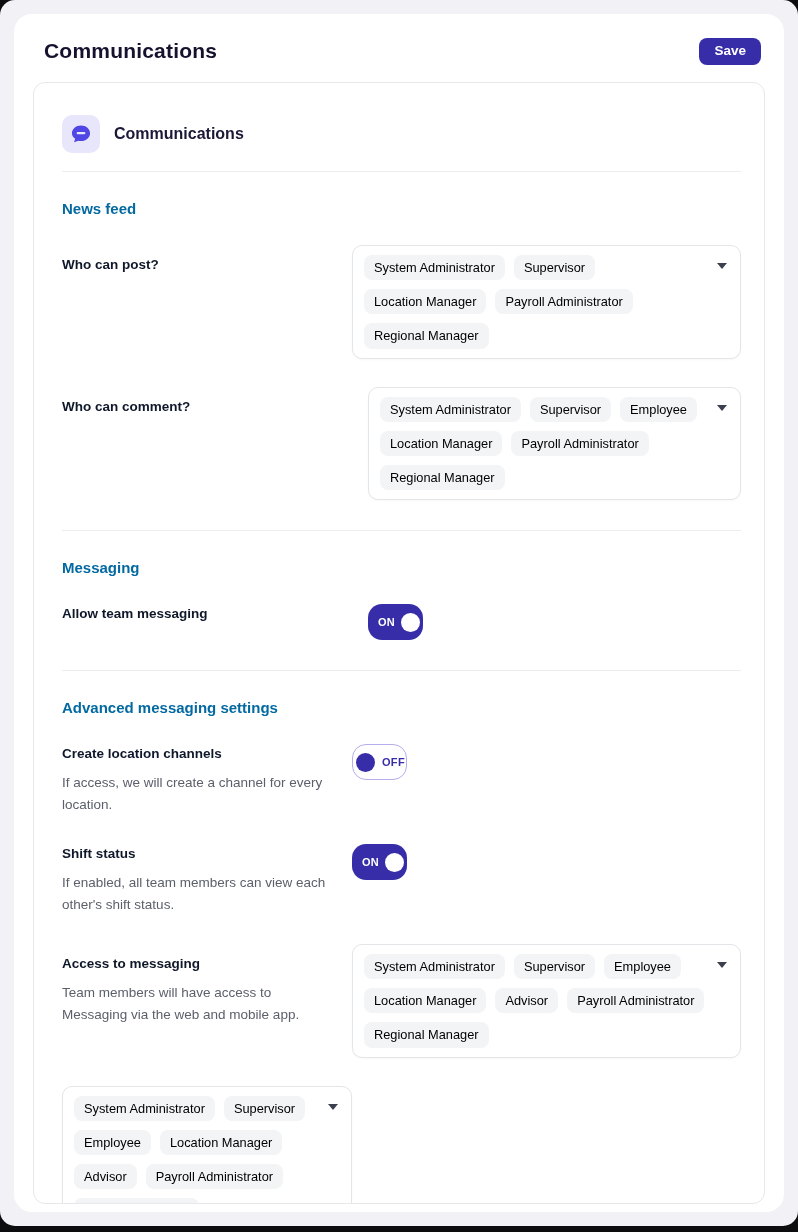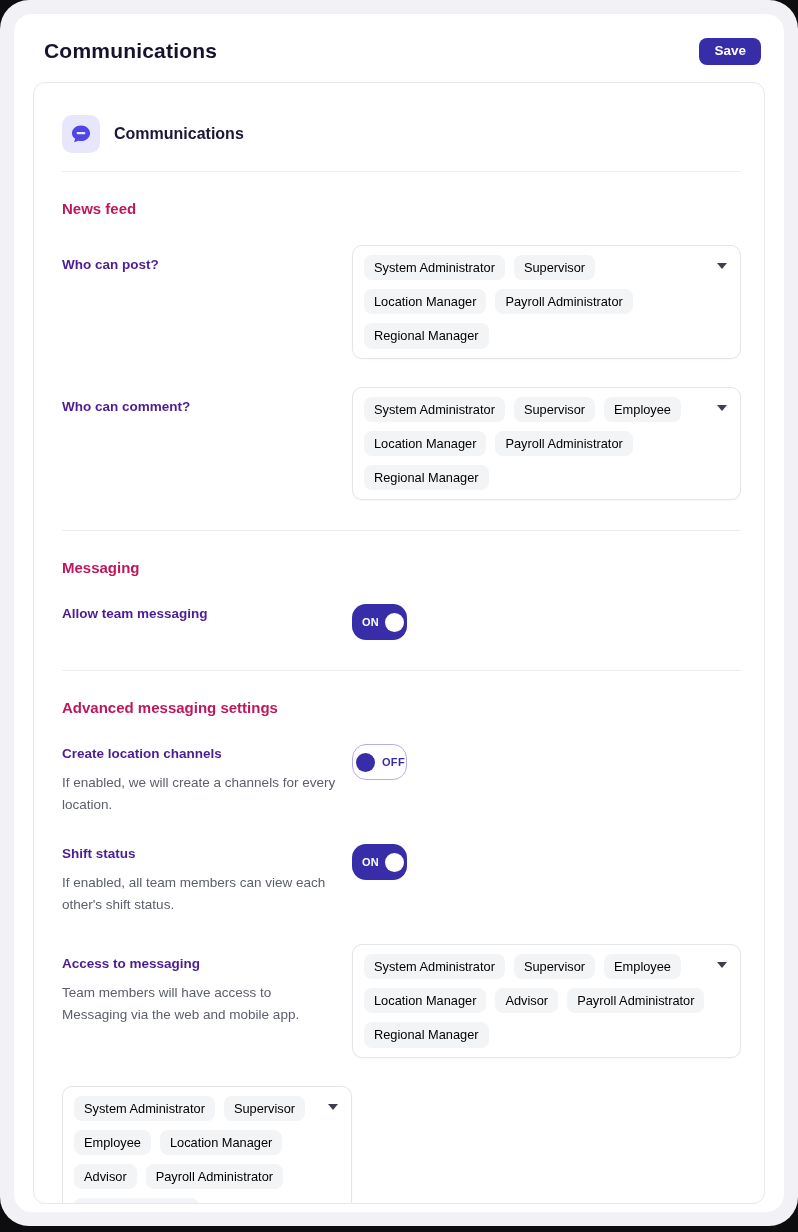--- a/index.html
+++ b/index.html
@@ -3,21 +3,21 @@
 <meta charset="utf-8">
 <style>
   html,body{margin:0;padding:0;}
   body{
     width:798px;height:1232px;position:relative;background:#0d0d10;
     font-family:"Liberation Sans","DejaVu Sans",sans-serif;
     -webkit-font-smoothing:antialiased;
   }
   .window{
     position:absolute;left:0;right:0;top:0;bottom:6px;
-    background:#f2f2f6;border-radius:29px;overflow:hidden;
+    background:#f2f2f6;border-radius:15px;overflow:hidden;
   }
   .page{
     position:absolute;left:14px;right:14px;top:14px;bottom:14px;
     background:#ffffff;border-radius:18px;overflow:hidden;
   }
   .page-header{
     display:flex;align-items:center;justify-content:space-between;
     padding:24px 23px 0 30px;
   }
   .page-title{
@@ -34,30 +34,30 @@
     padding:32px 23px 30px 28px;overflow:hidden;
   }
   .card-header{display:flex;align-items:center;gap:14px;margin-bottom:18px;}
   .card-icon{
     width:38px;height:38px;border-radius:10px;background:#e8e6fb;
     display:flex;align-items:center;justify-content:center;flex:0 0 auto;
   }
   .card-title{font-size:16px;font-weight:700;color:#1b1736;}
   .section{border-top:1px solid #ededf1;padding-top:28px;margin-top:0;}
   .section-heading{
-    font-size:15px;font-weight:700;color:#be185d;margin-bottom:28px;
+    font-size:15px;font-weight:700;color:#0369a1;margin-bottom:28px;
   }
   .settings-row{
     display:grid;grid-template-columns:290px 1fr;align-items:start;
     margin-bottom:28px;
   }
-  .settings-row:last-child{margin-bottom:30px;}
+  .settings-row:last-child{margin-bottom:30px;gap:16px;}
   .row-label-group{padding-right:16px;}
   .row-label-group.pt{padding-top:10px;}
-  .row-label{font-size:13.5px;font-weight:700;color:#4c1d95;line-height:1.55;}
+  .row-label{font-size:13.5px;font-weight:700;color:#0f172a;line-height:1.55;}
   .row-description{
     margin-top:7px;font-size:13.5px;color:#5c606b;line-height:1.62;
   }
   .multiselect{
     position:relative;background:#fff;border:1px solid #e4e5e9;
     border-radius:10px;padding:9px 34px 9px 11px;cursor:pointer;
     box-shadow:0 1px 2px rgba(20,20,40,.03);
   }
   .tag-list{display:flex;flex-wrap:wrap;gap:9px 9px;}
   .role-tag{
@@ -156,21 +156,21 @@
                   <div class="t-label">ON</div>
                   <div class="knob"></div>
                 </div></div>
             </div>
           </div>
           <div class="section">
             <div class="section-heading">Advanced messaging settings</div>
             <div class="settings-row">
               <div class="row-label-group">
                 <div class="row-label">Create location channels</div>
-                <div class="row-description">If enabled, we will create a channels for every location.</div>
+                <div class="row-description">If access, we will create a channel for every location.</div>
               </div>
               <div class="row-control"><div class="toggle off">
                   <div class="knob"></div>
                   <div class="t-label">OFF</div>
                 </div></div>
             </div>
             <div class="settings-row">
               <div class="row-label-group">
                 <div class="row-label">Shift status</div>
                 <div class="row-description">If enabled, all team members can view each other's shift status.</div>

